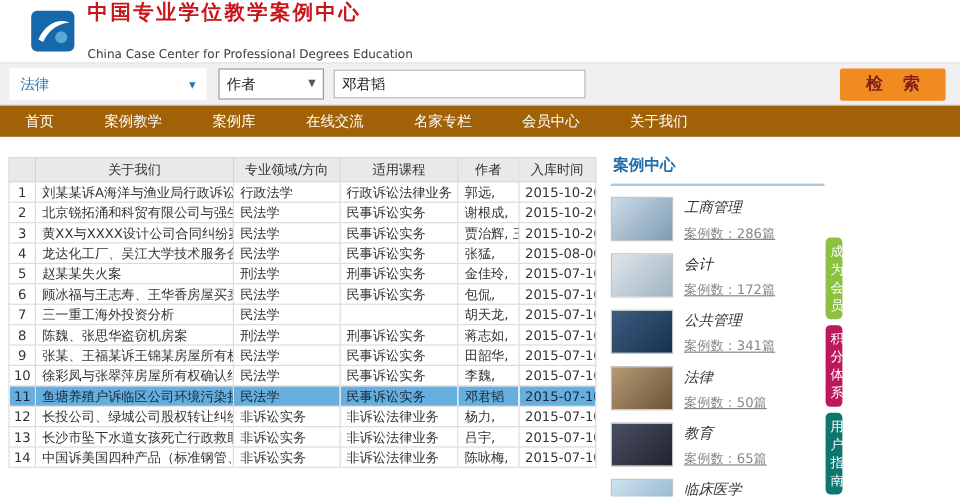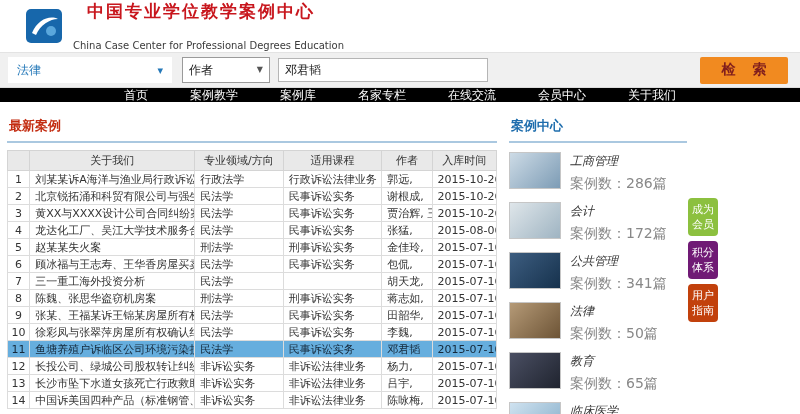--- a/index.html
+++ b/index.html
@@ -3,40 +3,40 @@
 <meta charset="utf-8">
 <style>
   html,body{margin:0;padding:0;}
   body{width:800px;height:414px;overflow:hidden;background:#fff;
        font-family:"DejaVu Sans","Liberation Sans",sans-serif;}
   .page{position:relative;width:800px;height:414px;overflow:hidden;background:#fff;}
 
   
   .top-header{height:52px;display:flex;align-items:center;padding-left:24px;background:#fff;}
   .logo{width:40px;height:38px;margin-right:9px;flex:0 0 auto;cursor:pointer;}
-  .title-cn{color:#c8161d;font-size:17px;font-weight:bold;letter-spacing:2px;line-height:19px;margin-left:14px;}
+  .title-cn{color:#c8161d;font-size:17px;font-weight:bold;letter-spacing:2px;line-height:19px;}
   .title-en{color:#3a3a3a;font-size:10px;margin-top:19px;}
 
   
   .search-bar{height:34px;background:#f0f0f0;border-top:1px solid #e3e3e3;border-bottom:1px solid #dcdcdc;
               display:flex;align-items:center;padding:0 12px 0 8px;}
   .cat-select{width:146px;height:26px;background:#fff;color:#2478b8;font-size:12px;display:flex;
               align-items:center;justify-content:space-between;padding:0 9px;cursor:pointer;}
   .chev{font-size:11px;line-height:1;}
   .cat-select .chev{color:#2478b8;}
   .field-select{margin-left:10px;width:74px;height:24px;background:#fff;border:1px solid #9a9a9a;color:#222;
                 font-size:12px;display:flex;align-items:center;justify-content:space-between;padding:0 6px;cursor:pointer;}
   .field-select .chev{font-size:8px;color:#555;}
   .search-input{margin-left:8px;width:196px;height:22px;border:1px solid #b5b5b5;font-size:12px;
                 padding:0 6px;color:#222;font-family:inherit;}
   .search-btn{margin-left:auto;width:88px;height:27px;background:#f18a20;border:none;border-radius:2px;
               color:#7f1d1d;font-size:14px;font-weight:bold;letter-spacing:6px;text-indent:6px;cursor:pointer;font-family:inherit;}
 
   
-  .main-nav{height:14px;background:#000000;display:flex;align-items:stretch;justify-content:center;}
+  .main-nav{height:26px;background:#a16207;display:flex;align-items:stretch;}
   .nav-item{display:flex;align-items:center;padding:0 21px;color:#fff;font-size:12px;cursor:pointer;}
 
   
   .main{display:flex;padding:10px 0 0 7px;}
   .latest{width:490px;flex:0 0 auto;}
   .sec-head{border-bottom:2px solid #aac8e0;padding:3px 0 6px 2px;}
   .sec-title-red{color:#c32c11;font-size:13px;font-weight:bold;}
   .sec-title-blue{color:#1e6dad;font-size:13px;font-weight:bold;}
 
   table.cases{width:100%;border-collapse:collapse;margin-top:7px;table-layout:fixed;}
@@ -52,25 +52,25 @@
   .cat-item{display:flex;margin-top:9px;cursor:pointer;}
   .thumb{width:50px;height:35px;flex:0 0 auto;border:1px solid #c6c6c6;
          background:linear-gradient(135deg,#cddbe6,#7d9cb5);}
   .cat-item:nth-child(2) .thumb{background:linear-gradient(135deg,#dfe6ea,#9fb4c2);}
   .cat-item:nth-child(3) .thumb{background:linear-gradient(135deg,#3d5d80,#16324d);}
   .cat-item:nth-child(4) .thumb{background:linear-gradient(135deg,#b59a77,#6d5436);}
   .cat-item:nth-child(5) .thumb{background:linear-gradient(135deg,#4a4f63,#20242f);}
   .cat-item:nth-child(6) .thumb{background:linear-gradient(135deg,#cfe2f0,#86aec9);}
   .cat-info{margin-left:9px;padding-top:1px;}
   .cat-name{font-size:12px;color:#333;font-style:italic;}
-  .cat-count{font-size:14px;color:#888;margin-top:5px;}
+  .cat-count{font-size:11px;color:#888;margin-top:5px;text-decoration:underline;}
 
   
   .float-btns{position:absolute;left:688px;top:198px;width:30px;display:flex;flex-direction:column;gap:5px;}
-  .float-btn{width:30px;padding:4px 4px;border-radius:4px;color:#fff;font-size:11px;line-height:15px;
+  .float-btn{width:14px;padding:4px 4px;border-radius:4px;color:#fff;font-size:11px;line-height:15px;
              text-align:center;cursor:pointer;word-break:break-all;box-sizing:border-box;}
 </style>
 </head>
 <body>
 
 <div class="page">
 
   <div class="top-header">
     <div class="logo">
       <svg viewBox="0 0 40 38" width="40" height="38">
@@ -102,39 +102,36 @@
       <div class="nav-item">
       <span>首页</span>
     </div>
       <div class="nav-item">
       <span>案例教学</span>
     </div>
       <div class="nav-item">
       <span>案例库</span>
     </div>
       <div class="nav-item">
+      <span>在线交流</span>
+    </div>
+      <div class="nav-item">
       <span>名家专栏</span>
     </div>
       <div class="nav-item">
-      <span>在线交流</span>
-    </div>
-      <div class="nav-item">
       <span>会员中心</span>
     </div>
       <div class="nav-item">
       <span>关于我们</span>
     </div>
     </div>
 
   <div class="main">
 
     <div class="latest">
-      <div class="sec-head">
-        <span class="sec-title-red">最新案例</span>
-      </div>
       <table class="cases">
         <colgroup>
           <col style="width:22px">
             <col style="width:164px">
             <col style="width:88px">
           <col style="width:98px">
             <col style="width:50px">
             <col style="width:64px">
         </colgroup>
         <thead>
@@ -314,21 +311,21 @@
         </div>
         </div>
 
     </div>
   </div>
 
   <div class="float-btns">
       <div class="float-btn" style="background: rgb(140, 192, 63);">
       <span>成为会员</span>
     </div>
-      <div class="float-btn" style="background: #701a75;">
+      <div class="float-btn" style="background: #be185d;">
       <span>积分体系</span>
     </div>
-      <div class="float-btn" style="background: #c2410c; text-align: center;">
+      <div class="float-btn" style="background: #0f766e; text-align: center;">
       <span>用户指南</span>
     </div>
     </div>
 
 </div>
 
 </body></html>

